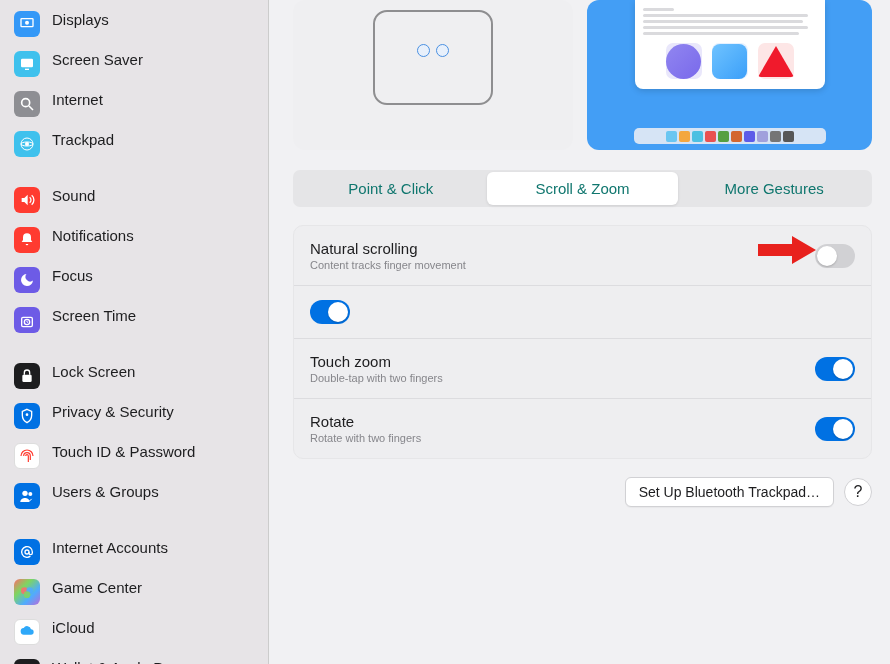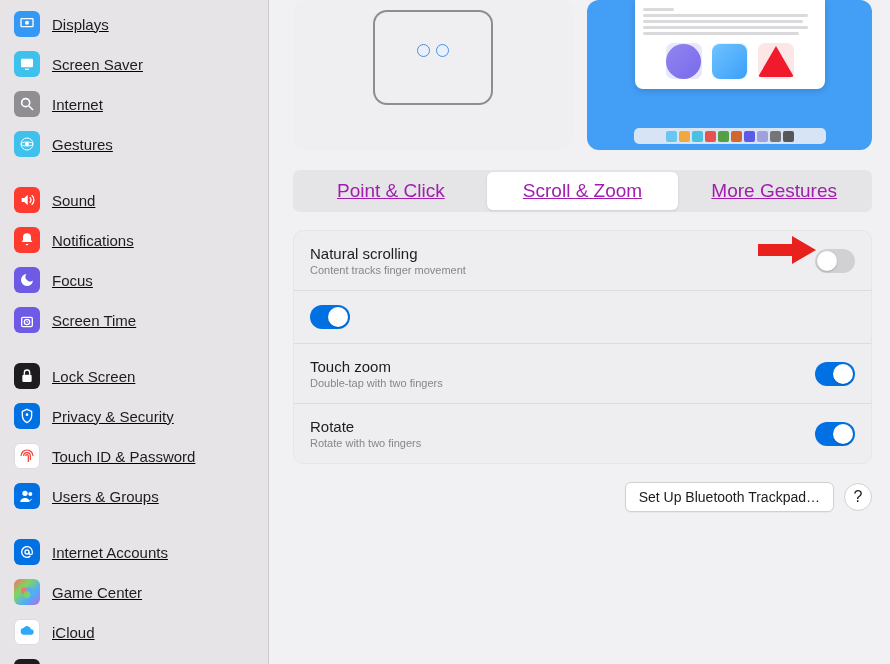--- a/index.html
+++ b/index.html
@@ -1,18 +1,18 @@
 <!DOCTYPE html>
 <html><head>
 <meta charset="utf-8">
 <style>
 *{box-sizing:border-box;margin:0;padding:0;font-family:-apple-system,BlinkMacSystemFont,"Helvetica Neue",sans-serif;}
 body{width:890px;height:664px;display:flex;background:#f1f1f3;overflow:hidden;}
 .sidebar{width:269px;height:100%;background:#e7e4e7;border-right:1px solid #ccc;padding:4px 8px;overflow-y:auto;}
-.sb-item{display:flex;align-items:center;padding:7px 6px;cursor:pointer;border-radius:6px;text-decoration:underline;}
+.sb-item{display:flex;align-items:flex-start;padding:7px 6px;cursor:pointer;border-radius:6px;}
 .sb-icon{width:26px;height:26px;border-radius:6px;margin-right:12px;display:flex;align-items:center;justify-content:center;color:#fff;flex-shrink:0;}
 .sb-label{font-size:15px;color:#1d1d1f;}
 .sb-gap{height:16px;}
 .main{flex:1;height:100%;padding:0 18px 0 24px;overflow-y:auto;}
 .preview-row{display:flex;gap:14px;margin-bottom:20px;}
 .trackpad-box{width:280px;height:150px;background:#efeff1;border-radius:12px;display:flex;align-items:flex-start;justify-content:center;}
 .trackpad-outline{width:120px;height:95px;border:2.5px solid #8e8e90;border-radius:14px;margin-top:10px;display:flex;align-items:flex-start;justify-content:center;}
 .fingers{display:flex;gap:6px;margin-top:32px;}
 .finger{width:13px;height:13px;border:1.5px solid #4a90e2;border-radius:50%;background:#e8f0fb;}
 .desktop-box{flex:1;height:150px;background:#439ef5;border-radius:12px;display:flex;flex-direction:column;align-items:center;justify-content:space-between;padding:0 12px 6px 12px;overflow:hidden;}
@@ -21,21 +21,21 @@
 .bar{height:3px;background:#dadadd;border-radius:2px;}
 .bar.s1{width:18%;}.bar.s2{width:95%;}.bar.s3{width:92%;}.bar.s4{width:90%;}
 .shapes{display:flex;gap:10px;justify-content:center;padding:2px;}
 .shape{width:36px;height:36px;border-radius:7px;display:flex;align-items:center;justify-content:center;}
 .circle{width:35px;height:35px;border-radius:50%;background:linear-gradient(135deg,#9186f0,#7969eb);}
 .square{width:35px;height:35px;border-radius:8px;background:linear-gradient(135deg,#6fc3ff,#3b9ff9);}
 .triangle{width:0;height:0;border-left:18px solid transparent;border-right:18px solid transparent;border-bottom:31px solid #f01a2c;border-radius:3px;}
 .dock{height:16px;width:192px;background:rgba(240,240,245,0.85);border-radius:5px;display:flex;align-items:center;justify-content:center;gap:2px;padding:0 4px;}
 .dk{width:11px;height:11px;border-radius:2px;}
 .seg{display:flex;background:#e5e5e7;border-radius:7px;padding:2px;margin-bottom:18px;position:relative;}
-.seg-btn{flex:1;text-align:center;padding:8px 0;font-size:19px;color:#a21caf;cursor:pointer;border-radius:6px;text-decoration:underline;}
+.seg-btn{flex:1;text-align:center;padding:8px 0;font-size:15px;color:#0f766e;cursor:pointer;border-radius:6px;}
 .seg-btn.active{background:#fff;box-shadow:0 1px 3px rgba(0,0,0,0.1);}
 .arrow2{position:absolute;right:74px;top:232px;pointer-events:none;}
 .settings-card{background:#eeeef0;border:1px solid #e6e6e8;border-radius:10px;margin-bottom:18px;}
 .row{display:flex;align-items:center;padding:14px 16px;border-bottom:1px solid #dcdcdf;}
 .row:last-child{border-bottom:none;}
 .row-text{flex:1;}
 .row-title{font-size:15px;color:#1d1d1f;}
 .row-sub{font-size:11px;color:#86868b;margin-top:2px;}
 .toggle{width:40px;height:24px;background:#0071e3;border-radius:12px;position:relative;cursor:pointer;}
 .toggle .knob{width:20px;height:20px;background:#fff;border-radius:50%;position:absolute;top:2px;right:2px;box-shadow:0 1px 2px rgba(0,0,0,0.2);}
@@ -79,21 +79,21 @@
         <span class="sb-label">Internet</span>
       </div>
       <div class="sb-item">
         <div class="sb-icon" style="background: rgb(63, 193, 237);">
           <svg width="16" height="16" viewBox="0 0 24 24" fill="white">
             <circle cx="12" cy="12" r="3"></circle>
             <circle cx="12" cy="12" r="9" fill="none" stroke="white" stroke-width="1.5"></circle>
             <ellipse cx="12" cy="12" rx="9" ry="3" fill="none" stroke="white" stroke-width="1.5"></ellipse>
           </svg>
         </div>
-        <span class="sb-label">Gestures</span>
+        <span class="sb-label">Trackpad</span>
       </div>
       <div class="sb-gap"></div>
       <div class="sb-item">
         <div class="sb-icon" style="background: rgb(255, 59, 48);">
           <svg width="16" height="16" viewBox="0 0 24 24" fill="white">
             <path d="M4 9v6h4l5 5V4L8 9H4z"></path>
             <path d="M16 8a5 5 0 010 8M19 5a9 9 0 010 14" fill="none" stroke="white" stroke-width="2"></path>
           </svg>
         </div>
         <span class="sb-label">Sound</span>

